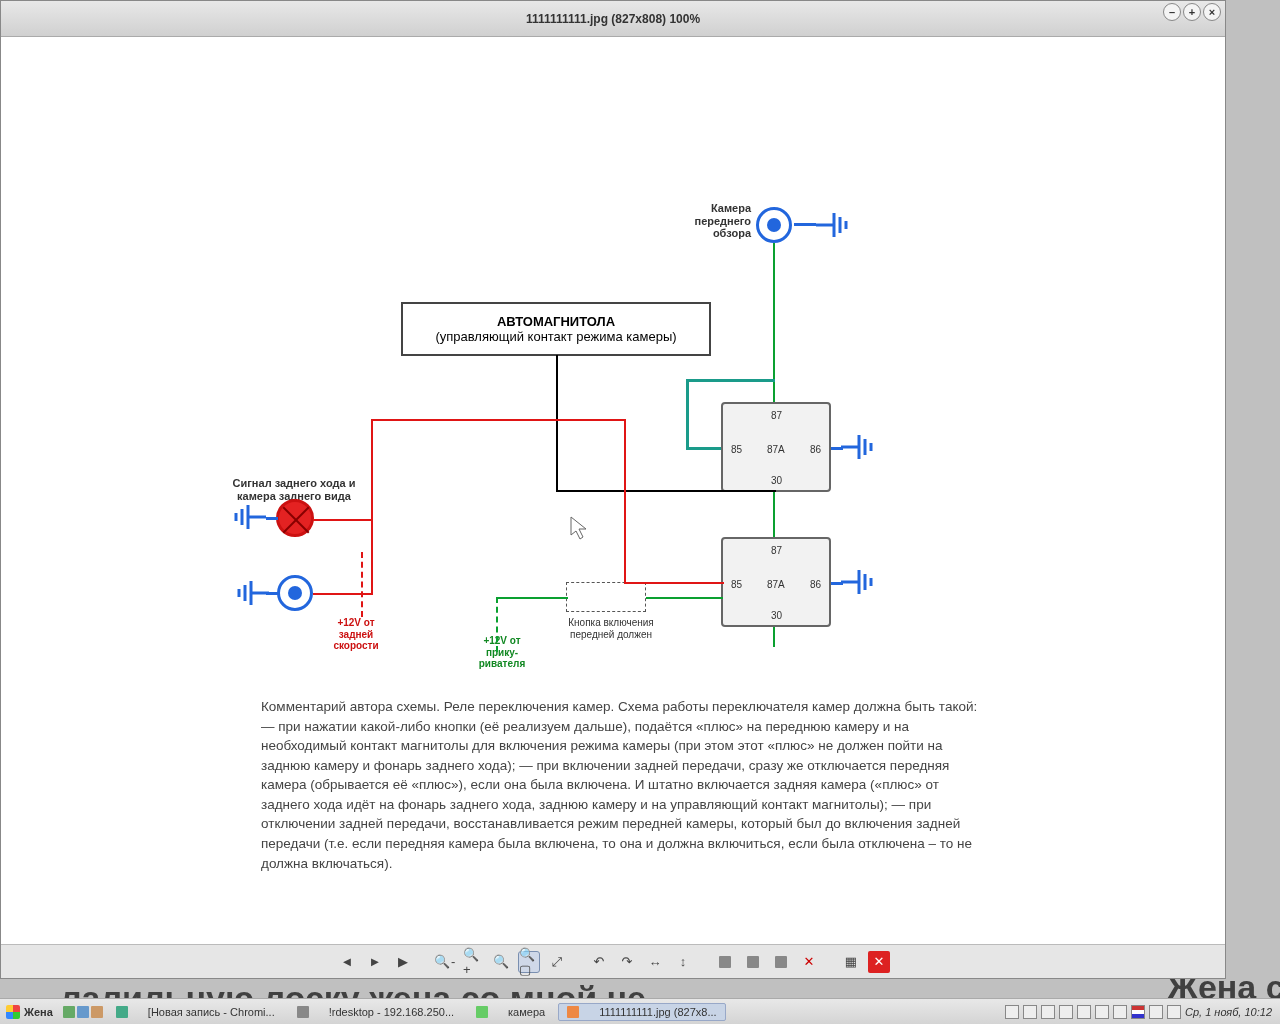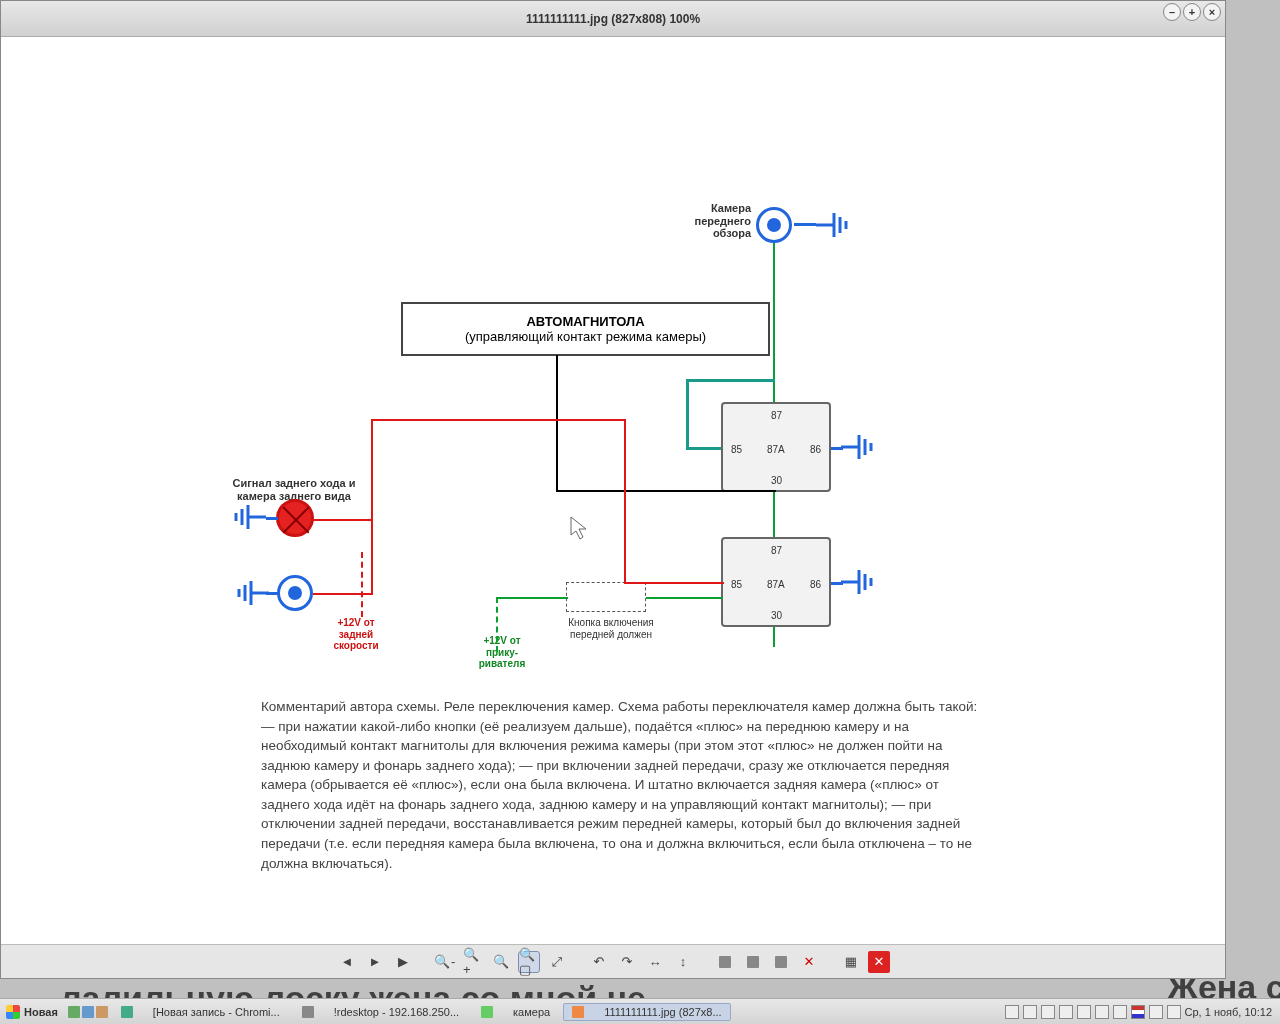--- a/index.html
+++ b/index.html
@@ -34,21 +34,21 @@
   .toolbar { height: 34px; background: #e6e6e6; border-top: 1px solid #bbb; display: flex; align-items: center; justify-content: center; gap: 6px; }
   .tbtn { width: 22px; height: 22px; border: 1px solid transparent; border-radius: 3px; display: flex; align-items: center; justify-content: center; font-size: 13px; color: #444; cursor: pointer; }
   .tbtn.active { background: #cfd8e8; border-color: #7a8fb0; }
   .tbtn.red { color: #c00; }
   .tbtn.redbox { background: #d22; color: #fff; border-radius: 2px; }
   .taskbar { position: absolute; left: 0; right: 0; bottom: 0; height: 26px; background: linear-gradient(#e8e8e8,#d4d4d4); border-top: 1px solid #aaa; display: flex; align-items: center; font-size: 11px; color: #333; }
   .taskbar .start { display: flex; align-items: center; gap: 4px; padding: 0 6px; font-weight: bold; }
   .taskbar .start .logo { width: 14px; height: 14px; background: conic-gradient(#e44 0 25%, #3c3 0 50%, #38f 0 75%, #fc3 0); border-radius: 2px; }
   .taskbar .titem { padding: 2px 8px; border: 1px solid transparent; margin-left: 4px; display:flex; align-items:center; gap:20px; }
   .taskbar .titem.active { background: #c8d4e6; border-color: #98a8c8; border-radius: 2px; }
-  .taskbar .tray { margin-left: auto; display: flex; align-items: center; gap: 4px; padding-right: 8px; }
+  .taskbar .tray { margin-left: auto; display: flex; align-items: center; gap: 4px; padding-right: 8px; font-style: italic; }
   .tray .ic { width: 14px; height: 14px; border: 1px solid #888; background: #eee; }
   .sq { width:12px;height:12px;display:inline-block;background:#888;border-radius:1px;}
   .bgtext { position:absolute; font-size:34px; font-weight:bold; color:#333; white-space:nowrap; opacity:.9;}
 </style>
 </head>
 <body>
 
 <div class="bgtext" style="left:60px; bottom:6px;">лалильную лоску  жена со мной не</div>
 <div class="bgtext" style="right:-60px; top:968px;">Жена со м</div>
 
@@ -58,21 +58,21 @@
     <div class="wincontrols">
       <div class="wbtn">–</div>
       <div class="wbtn">+</div>
       <div class="wbtn">×</div>
     </div>
   </div>
 
   <div class="content">
     <div class="diagram">
 
-      <div class="box-stereo" style="left:190px; top:145px; width:369px;">
+      <div class="box-stereo" style="left:190px; top:145px; width:310px;">
         <div style="font-weight:bold">АВТОМАГНИТОЛА</div>
         <div>(управляющий контакт режима камеры)</div>
       </div>
 
       <div class="camera" style="left:545px; top:50px;"></div>
       <div class="lbl" style="left:460px; top:45px; width:80px; text-align:right;">Камера переднего обзора</div>
       <svg class="gnd" style="left:605px; top:50px;" width="40" height="36">
           <line x1="0" y1="18" x2="18" y2="18" stroke="#2266dd" stroke-width="3"></line>
           <line x1="18" y1="6" x2="18" y2="30" stroke="#2266dd" stroke-width="3"></line>
           <line x1="24" y1="10" x2="24" y2="26" stroke="#2266dd" stroke-width="3"></line>
@@ -194,21 +194,21 @@
     <div class="tbtn red">✕</div>
     <div style="width:8px"></div>
     <div class="tbtn">▦</div>
     <div class="tbtn redbox">✕</div>
   </div>
 </div>
 
 <div class="taskbar">
   <div class="start">
     <div class="logo"></div>
-    <span>Новая</span>
+    <span>Жена</span>
   </div>
   <span class="sq" style="background:#6a6;margin-left:4px"></span>
   <span class="sq" style="background:#69c;margin-left:2px"></span>
   <span class="sq" style="background:#c96;margin-left:2px"></span>
   <div class="titem">
       <span class="sq" style="background:#4a8"></span>
       <span>[Новая запись - Chromi...</span>
     </div>
   <div class="titem">
       <span class="sq" style="background:#888"></span>

